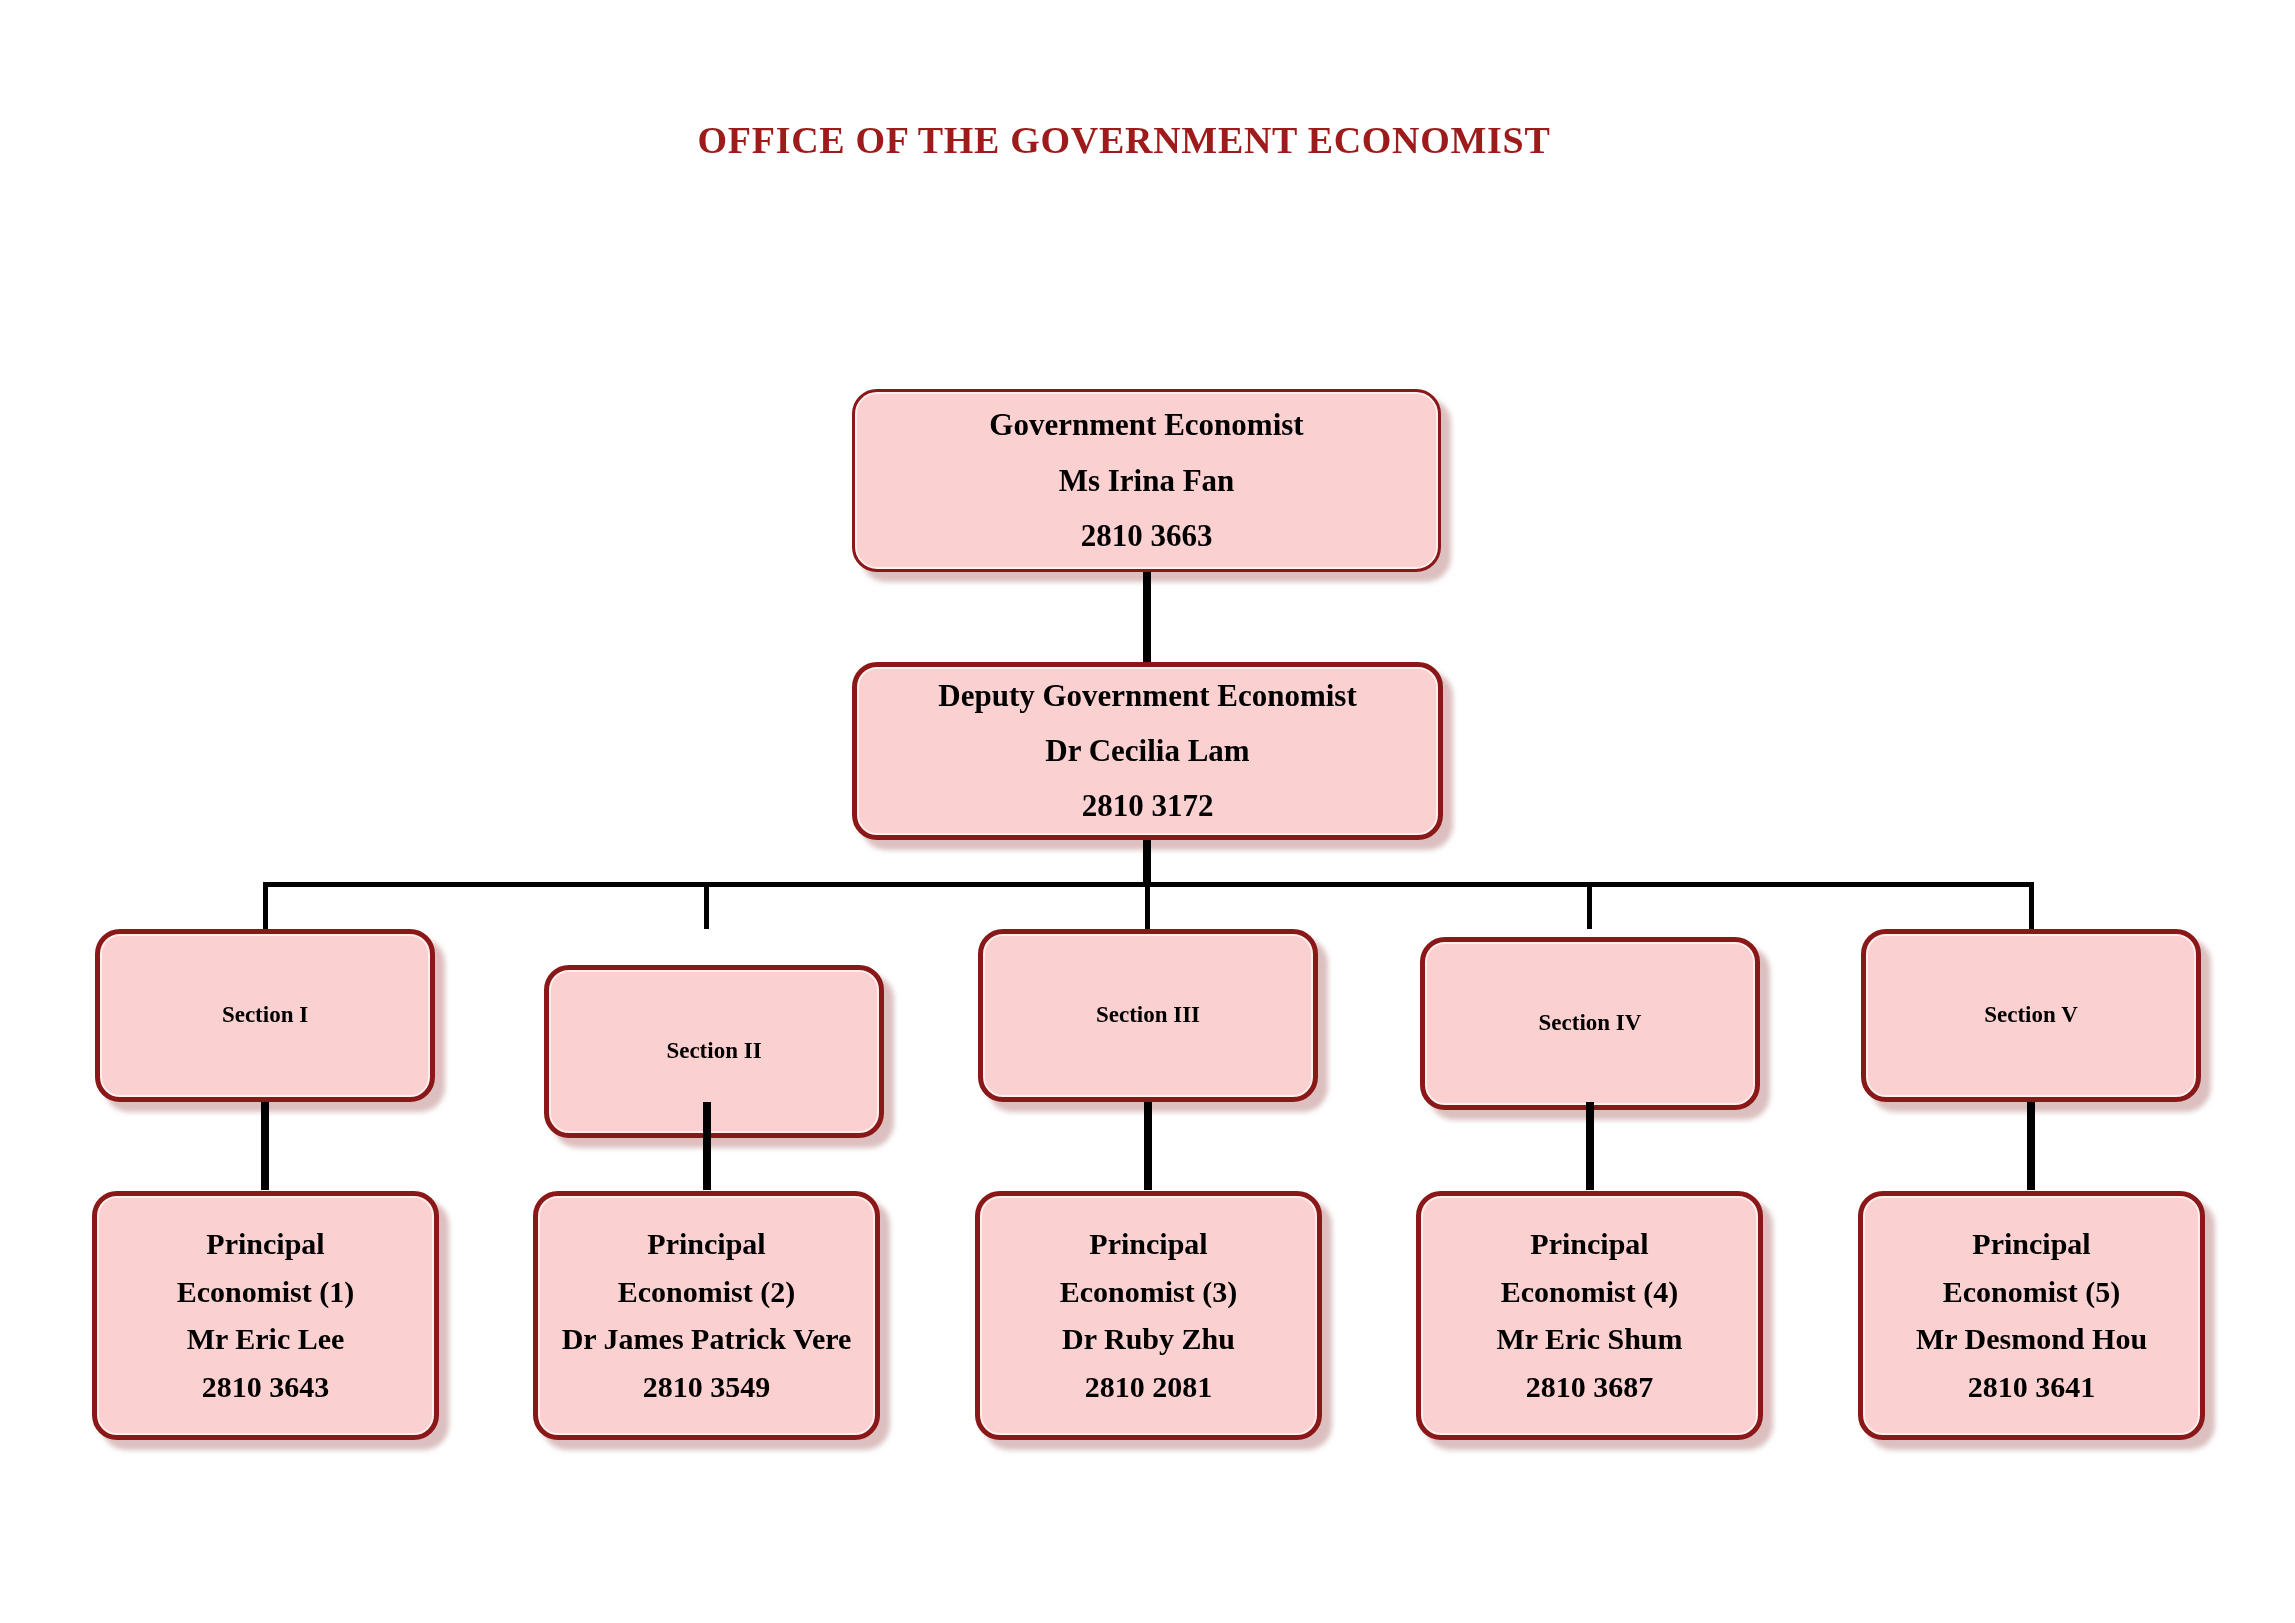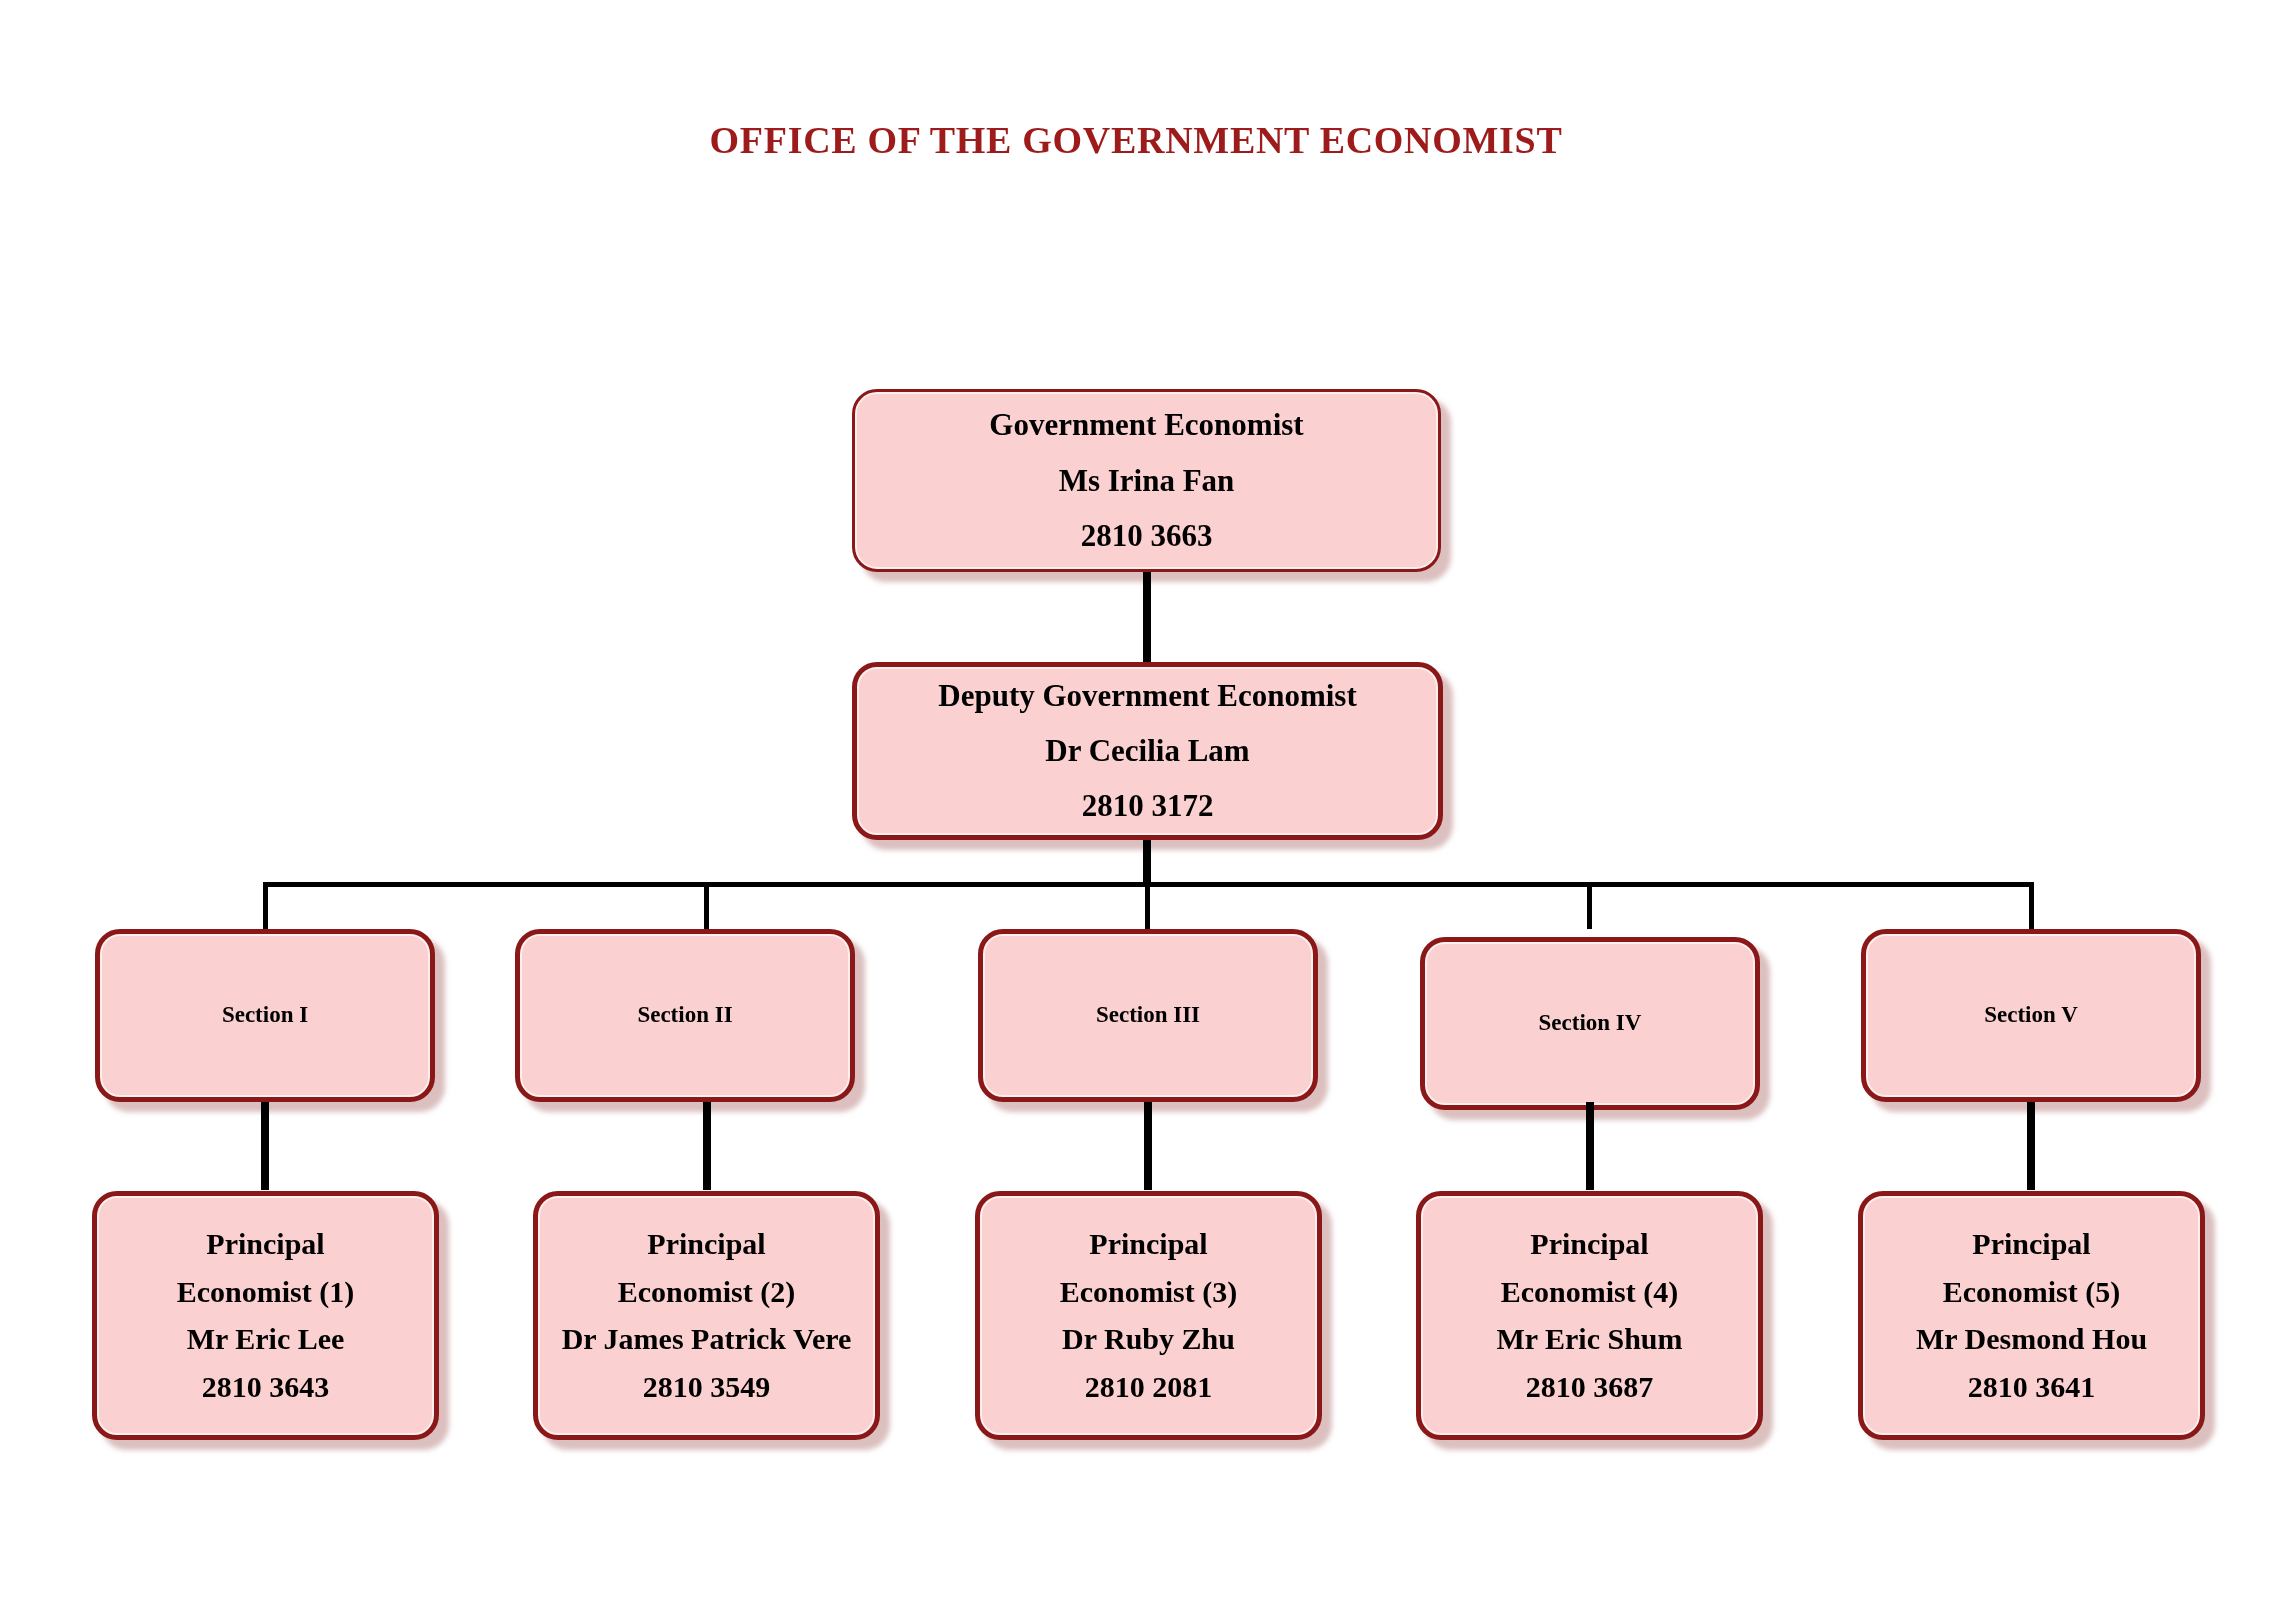--- a/index.html
+++ b/index.html
@@ -3,21 +3,20 @@
 <meta charset="utf-8">
 <style>
   html, body { margin: 0; padding: 0; background: #ffffff; }
   #canvas {
     position: relative;
     width: 2248px;
     height: 1623px;
     background: #ffffff;
     font-family: "Liberation Serif", "DejaVu Serif", serif;
     overflow: hidden;
-    padding-left: 24px;
   }
 
   
   .page-title {
     position: absolute;
     top: 118px; left: 0; right: 0;
     text-align: center;
     font-size: 38px;
     font-weight: bold;
     color: #9E1B1B;
@@ -64,21 +63,21 @@
     top: 929px; width: 340px; height: 173px;
     font-size: 23px; line-height: 1.15;
   }
   .box-principal {
     top: 1191px; width: 347px; height: 249px;
     font-size: 30px; line-height: 1.15; gap: 13px;
     padding: 0 18.3px;
     justify-content: center;
   }
   .sec-col-0 .box-section { left: 95px; }
-  .sec-col-1 .box-section { left: 515px; }
+  .sec-col-1 .box-section { left: 544px; margin-top: 36px; }
   .sec-col-2 .box-section { left: 978px; }
   .sec-col-3 .box-section { left: 1420px; margin-top: 8px; }
   .sec-col-4 .box-section { left: 1861px; }
   .sec-col-0 .box-principal { left: 92px; }
   .sec-col-1 .box-principal { left: 533px; }
   .sec-col-2 .box-principal { left: 975px; }
   .sec-col-3 .box-principal { left: 1416px; }
   .sec-col-4 .box-principal { left: 1858px; }
 
   

